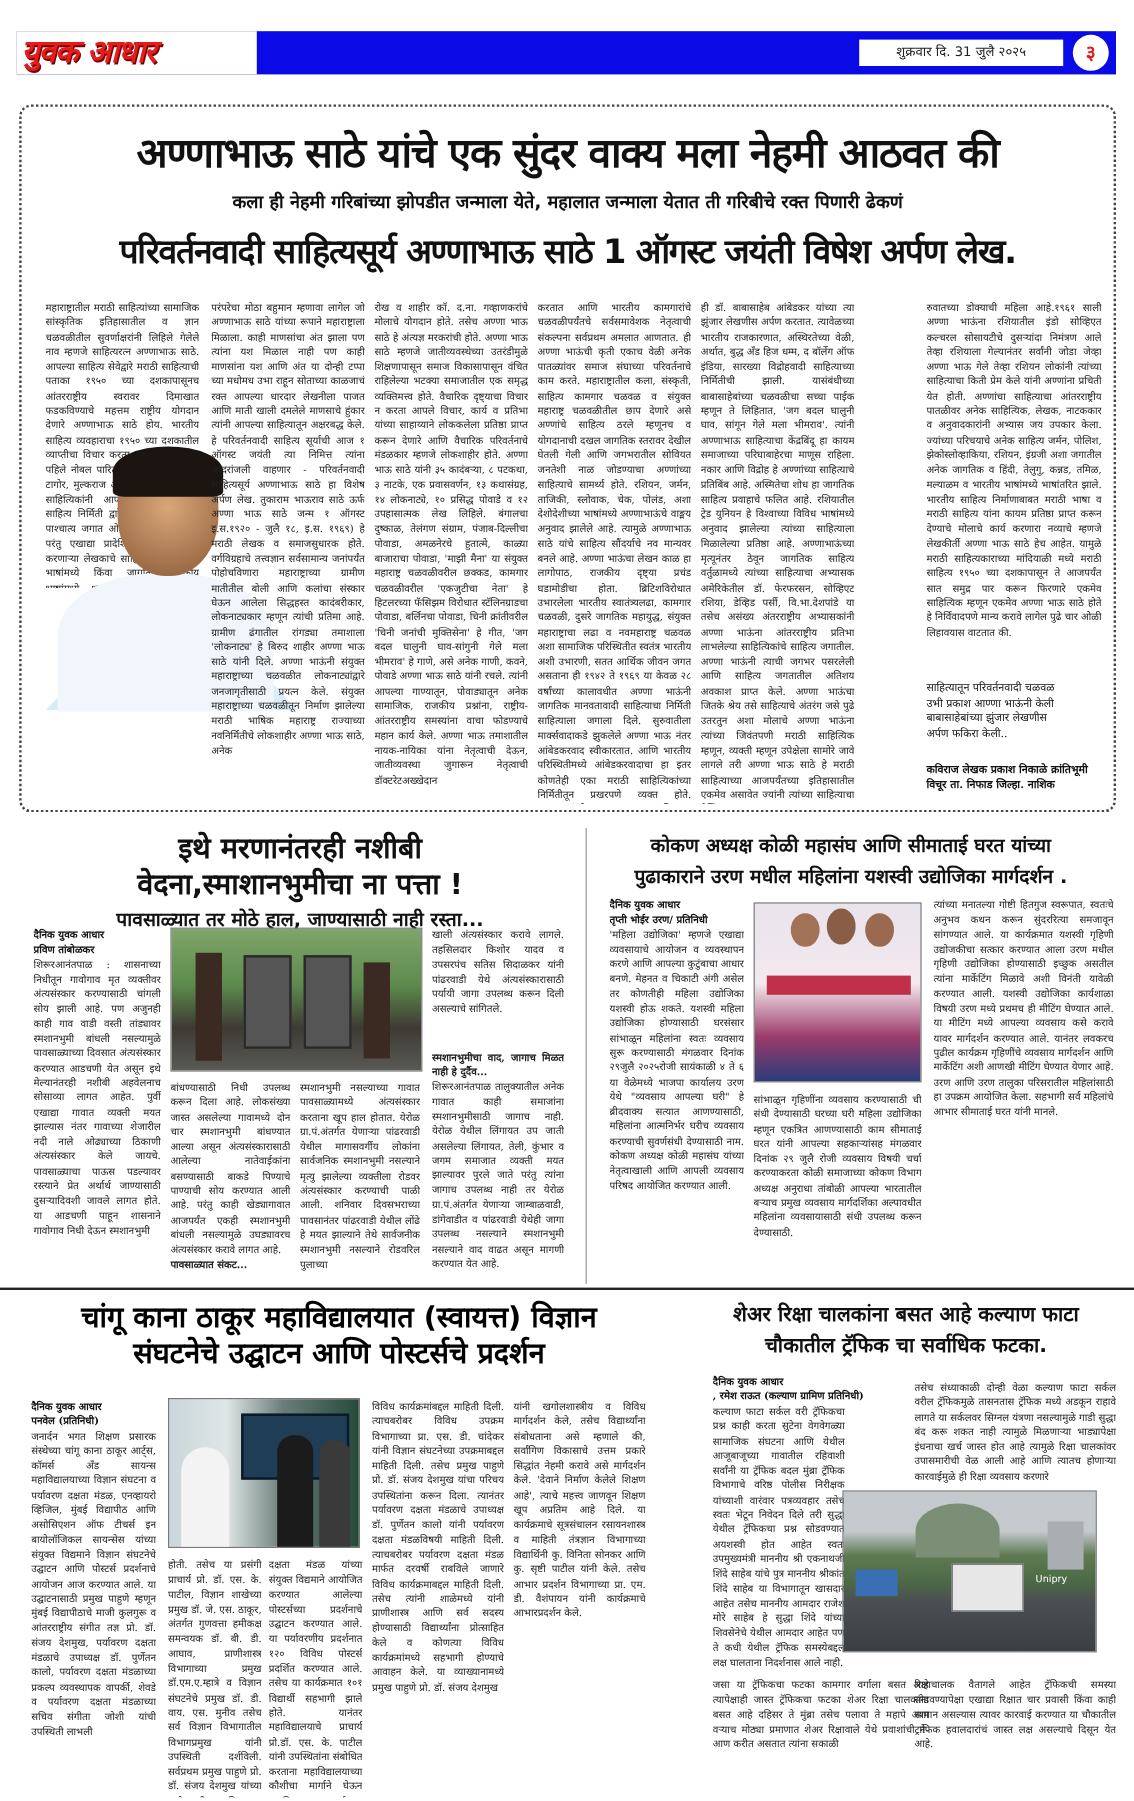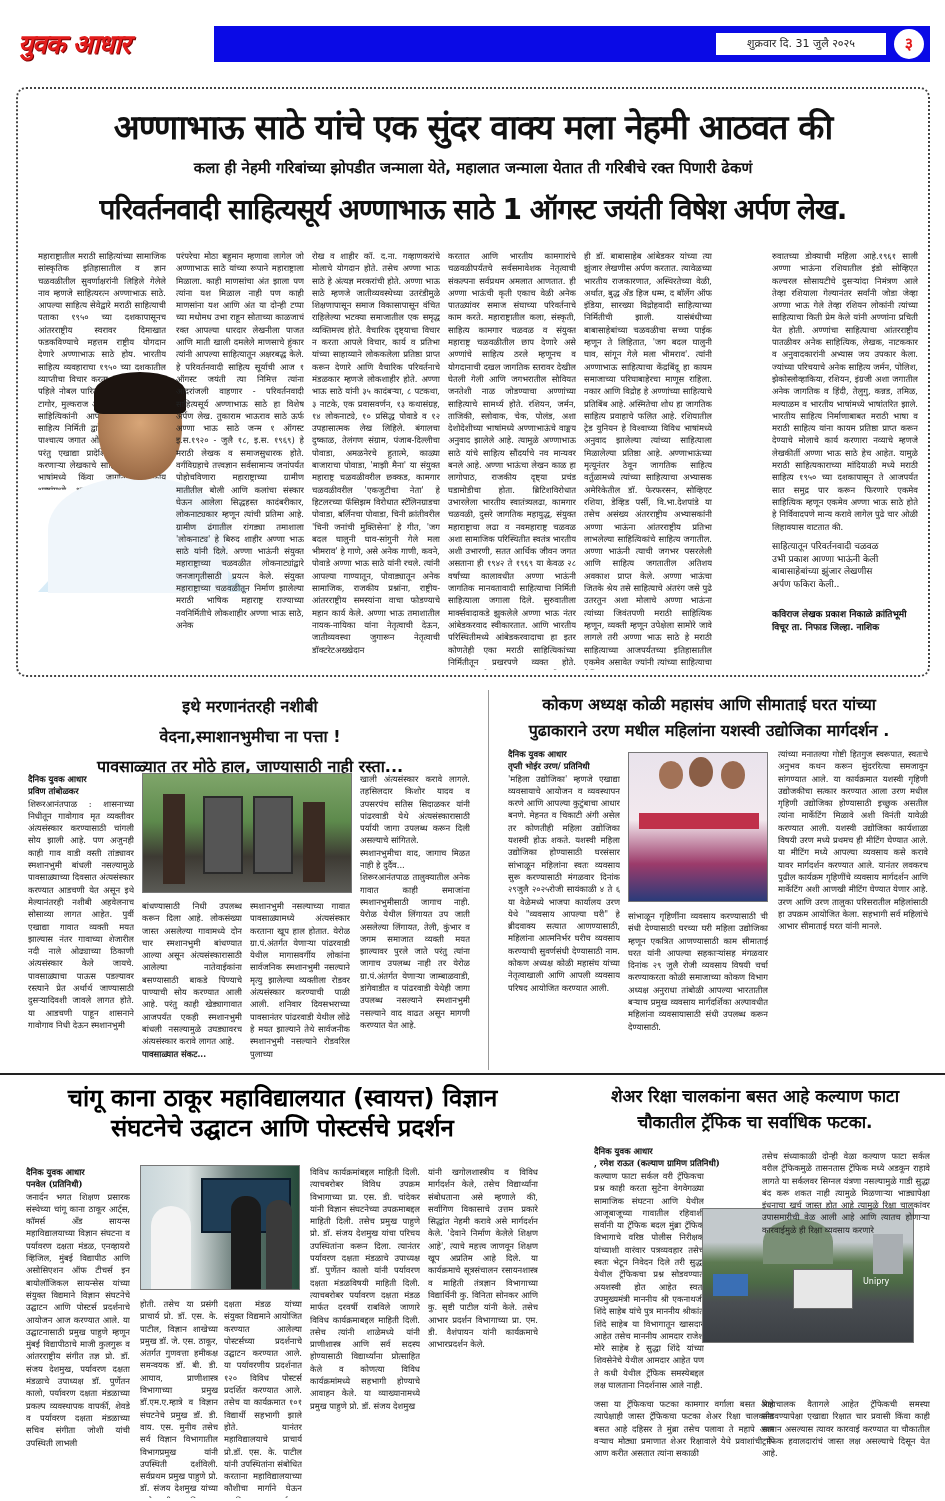--- a/index.html
+++ b/index.html
@@ -47,29 +47,29 @@
   <div class="bg"></div>
   <div class="shirt"></div>
   <div class="head"></div>
   <div class="hair"></div>
 </div>
 <div class="col" style="left:176px;top:250px;width:128px;height:420px;">परंपरेचा मोठा बहुमान म्हणावा लागेल जो अण्णाभाऊ साठे यांच्या रूपाने महाराष्ट्राला मिळाला. काही माणसांचा अंत झाला पण त्यांना यश मिळाल नाही पण काही माणसांना यश आणि अंत या दोन्ही टप्पा च्या मधोमध उभा राहून सोताच्या काळजाचं रक्त आपल्या धारदार लेखनीला पाजत आणि माती खाली दमलेले माणसाचे हुंकार त्यांनी आपल्या साहित्यातून अक्षरबद्ध केले. हे परिवर्तनवादी साहित्य सूर्याची आज १ ऑगस्ट जयंती त्या निमित्त त्यांना आदरांजली वाहणार - परिवर्तनवादी साहित्यसूर्य अण्णाभाऊ साठे हा विशेष अर्पण लेख. तुकाराम भाऊराव साठे ऊर्फ अण्णा भाऊ साठे जन्म १ ऑगस्ट इ.स.१९२० - जुलै १८, इ.स. १९६९) हे मराठी लेखक व समाजसुधारक होते. वर्गविग्रहाचे तत्त्वज्ञान सर्वसामान्य जनांपर्यंत पोहोचविणारा महाराष्ट्राच्या ग्रामीण मातीतील बोली आणि कलांचा संस्कार घेऊन आलेला सिद्धहस्त कादंबरीकार, लोकनाट्यकार म्हणून त्यांची प्रतिमा आहे. ग्रामीण ढंगातील रांगड्या तमाशाला 'लोकनाट्य' हे बिरुद शाहीर अण्णा भाऊ साठे यांनी दिले. अण्णा भाऊंनी संयुक्त महाराष्ट्राच्या चळवळीत लोकनाट्यांद्वारे जनजागृतीसाठी प्रयत्न केले. संयुक्त महाराष्ट्राच्या चळवळीतून निर्माण झालेल्या मराठी भाषिक महाराष्ट्र राज्याच्या नवनिर्मितीचे लोकशाहीर अण्णा भाऊ साठे, अनेक</div>
 <div class="col" style="left:312px;top:250px;width:128px;height:420px;">रोख व शाहीर कॉ. द.ना. गव्हाणकरांचे मोलाचे योगदान होते. तसेच अण्णा भाऊ साठे हे अंत्यज्ञ मरकरांची होते. अण्णा भाऊ साठे म्हणजे जातीव्यवस्थेच्या उतरंडीमुळे शिक्षणापासून समाज विकासापासून वंचित राहिलेल्या भटक्या समाजातील एक समृद्ध व्यक्तिमत्त्व होते. वैचारिक दृष्ट्याचा विचार न करता आपले विचार, कार्य व प्रतिभा यांच्या साहाय्याने लोककलेला प्रतिष्ठा प्राप्त करून देणारे आणि वैचारिक परिवर्तनाचे मंडळकार म्हणजे लोकशाहीर होते. अण्णा भाऊ साठे यांनी ३५ कादंबऱ्या, ८ पटकथा, ३ नाटके, एक प्रवासवर्णन, १३ कथासंग्रह, १४ लोकनाट्ये, १० प्रसिद्ध पोवाडे व १२ उपहासात्मक लेख लिहिले. बंगालचा दुष्काळ, तेलंगण संग्राम, पंजाब-दिल्लीचा पोवाडा, अमळनेरचे हुतात्मे, काळ्या बाजाराचा पोवाडा, 'माझी मैना' या संयुक्त महाराष्ट्र चळवळीवरील छक्कड, कामगार चळवळीवरील 'एकजुटीचा नेता' हे हिटलरच्या फॅसिझम विरोधात स्टॅलिनग्राडचा पोवाडा, बर्लिनचा पोवाडा, चिनी क्रांतीवरील 'चिनी जनांची मुक्तिसेना' हे गीत, 'जग बदल घालुनी घाव-सांगुनी गेले मला भीमराव' हे गाणे, असे अनेक गाणी, कवने, पोवाडे अण्णा भाऊ साठे यांनी रचले. त्यांनी आपल्या गाण्यातून, पोवाड्यातून अनेक सामाजिक, राजकीय प्रश्नांना, राष्ट्रीय-आंतरराष्ट्रीय समस्यांना वाचा फोडण्याचे महान कार्य केले. अण्णा भाऊ तमाशातील नायक-नायिका यांना नेतृत्वाची देऊन, जातीव्यवस्था जुगारून नेतृत्वाची डॉक्टरेटअख्खेदान</div>
 <div class="col" style="left:448px;top:250px;width:128px;height:420px;">करतात आणि भारतीय कामगारांचे चळवळीपर्यंतचे सर्वसमावेशक नेतृत्वाची संकल्पना सर्वप्रथम अमलात आणतात. ही अण्णा भाऊंची कृती एकाच वेळी अनेक पातळ्यांवर समाज संघाच्या परिवर्तनाचे काम करते. महाराष्ट्रातील कला, संस्कृती, साहित्य कामगार चळवळ व संयुक्त महाराष्ट्र चळवळीतील छाप देणारे असे अण्णांचे साहित्य ठरले म्हणूनच व योगदानाची दखल जागतिक स्तरावर देखील घेतली गेली आणि जगभरातील सोवियत जनतेशी नाळ जोडण्याचा अण्णांच्या साहित्याचे सामर्थ्य होते. रशियन, जर्मन, ताजिकी, स्लोवाक, चेक, पोलंड, अशा देशोदेशीच्या भाषांमध्ये अण्णाभाऊंचे वाङ्मय अनुवाद झालेले आहे. त्यामुळे अण्णाभाऊ साठे यांचे साहित्य सौंदर्याचे नव मान्यवर बनले आहे. अण्णा भाऊंचा लेखन काळ हा लागोपाठ, राजकीय दृष्ट्या प्रचंड घडामोडीचा होता. ब्रिटिशविरोधात उभारलेला भारतीय स्वातंत्र्यलढा, कामगार चळवळी, दुसरे जागतिक महायुद्ध, संयुक्त महाराष्ट्राचा लढा व नवमहाराष्ट्र चळवळ अशा सामाजिक परिस्थितीत स्वतंत्र भारतीय अशी उभारणी, सतत आर्थिक जीवन जगत असताना ही १९४२ ते १९६९ या केवळ २८ वर्षांच्या कालावधीत अण्णा भाऊंनी जागतिक मानवतावादी साहित्याचा निर्मिती साहित्याला जगाला दिले. सुरुवातीला मार्क्सवादाकडे झुकलेले अण्णा भाऊ नंतर आंबेडकरवाद स्वीकारतात. आणि भारतीय परिस्थितीमध्ये आंबेडकरवादाचा हा इतर कोणतेही एका मराठी साहित्यिकांच्या निर्मितीतून प्रखरपणे व्यक्त होते. अण्णाभाऊंनी आपल्या साहित्याचा अण्णांचा कृतीतून केला आहे. अण्णाभाऊंची 'मास्तरपीस' फकिरा</div>
 <div class="col" style="left:584px;top:250px;width:128px;height:420px;">ही डॉ. बाबासाहेब आंबेडकर यांच्या त्या झुंजार लेखणीस अर्पण करतात. त्यावेळच्या भारतीय राजकारणात, अस्थिरतेच्या वेळी, अर्थात, बुद्ध ॲंड हिज धम्म, द बॉर्लेग ऑफ इंडिया, सारख्या विद्रोहवादी साहित्याच्या निर्मितीची झाली. यासंबंधीच्या बाबासाहेबांच्या चळवळीचा सच्चा पाईक म्हणून ते लिहितात, 'जग बदल घालुनी घाव, सांगून गेले मला भीमराव'. त्यांनी अण्णाभाऊ साहित्याचा केंद्रबिंदू हा कायम समाजाच्या परिघाबाहेरचा माणूस राहिला. नकार आणि विद्रोह हे अण्णांच्या साहित्याचे प्रतिबिंब आहे. अस्मितेचा शोध हा जागतिक साहित्य प्रवाहाचे फलित आहे. रशियातील ट्रेड युनियन हे विश्वाच्या विविध भाषांमध्ये अनुवाद झालेल्या त्यांच्या साहित्याला मिळालेल्या प्रतिष्ठा आहे. अण्णाभाऊंच्या मृत्यूनंतर ठेवून जागतिक साहित्य वर्तुळामध्ये त्यांच्या साहित्याचा अभ्यासक अमेरिकेतील डॉ. फेरफरसन, सोव्हिएट रशिया, डेव्हिड पर्सी, वि.भा.देशपांडे या तसेच असंख्य अंतरराष्ट्रीय अभ्यासकांनी अण्णा भाऊंना आंतरराष्ट्रीय प्रतिभा लाभलेल्या साहित्यिकांचे साहित्य जगातील. अण्णा भाऊंनी त्याची जगभर पसरलेली आणि साहित्य जगतातील अतिशय अवकाश प्राप्त केले. अण्णा भाऊंचा जितके श्रेय तसे साहित्याचे अंतरंग जसे पुढे उतरतुन अशा मोलाचे अण्णा भाऊंना त्यांच्या जिवंतपणी मराठी साहित्यिक म्हणून, व्यक्ती म्हणून उपेक्षेला सामोरे जावे लागले तरी अण्णा भाऊ साठे हे मराठी साहित्याच्या आजपर्यंतच्या इतिहासातील एकमेव असावेत ज्यांनी त्यांच्या साहित्याचा वैश्विक प्रवास</div>
 <div class="col" style="left:772px;top:250px;width:146px;height:285px;">रुवातच्या डोक्याची महिला आहे.१९६१ साली अण्णा भाऊंना रशियातील इंडो सोव्हिएत कल्चरल सोसायटीचे दुसऱ्यांदा निमंत्रण आले तेव्हा रशियाला गेल्यानंतर सर्वांनी जोडा जेव्हा अण्णा भाऊ गेले तेव्हा रशियन लोकांनी त्यांच्या साहित्याचा किती प्रेम केले यांनी अण्णांना प्रचिती येत होती. अण्णांचा साहित्याचा आंतरराष्ट्रीय पातळीवर अनेक साहित्यिक, लेखक, नाटककार व अनुवादकारांनी अभ्यास जय उपकार केला. ज्यांच्या परिचयाचे अनेक साहित्य जर्मन, पोलिश, झेकोस्लोव्हाकिया, रशियन, इंग्रजी अशा जगातील अनेक जागतिक व हिंदी, तेलुगु, कन्नड, तमिळ, मल्याळम व भारतीय भाषांमध्ये भाषांतरित झाले. भारतीय साहित्य निर्माणाबाबत मराठी भाषा व मराठी साहित्य यांना कायम प्रतिष्ठा प्राप्त करून देण्याचे मोलाचे कार्य करणारा नव्याचे म्हणजे लेखकीर्ती अण्णा भाऊ साठे हेच आहेत. यामुळे मराठी साहित्यकाराच्या मांदियाळी मध्ये मराठी साहित्य १९५० च्या दशकापासून ते आजपर्यंत सात समुद्र पार करून फिरणारे एकमेव साहित्यिक म्हणून एकमेव अण्णा भाऊ साठे होते हे निर्विवादपणे मान्य करावे लागेल पुढे चार ओळी लिहावयास वाटतात की.</div>
-<div style="position:absolute;left:772px;top:540px;width:146px;font-size:9px;line-height:12.5px;font-family:'DejaVu Serif',serif;">
+<div style="position:absolute;left:772px;top:568px;width:146px;font-size:9px;line-height:12.5px;font-family:'DejaVu Serif',serif;">
   <div>साहित्यातून परिवर्तनवादी चळवळ</div>
   <div>उभी प्रकाश आण्णा भाऊंनी केली</div>
   <div>बाबासाहेबांच्या झुंजार लेखणीस</div>
   <div>अर्पण फकिरा केली..</div>
   <div style="font-weight:bold;margin-top:18px;">कविराज लेखक प्रकाश निकाळे क्रांतिभूमी विचूर ता. निफाड जिल्हा. नाशिक</div>
 </div>
 
-<div class="h2" style="left:60px;top:692px;width:380px;font-size:16px;line-height:30px;">
+<div class="h2" style="left:60px;top:692px;width:380px;font-size:24px;line-height:30px;">
   <div>इथे मरणानंतरही नशीबी</div>
   <div>वेदना,स्माशानभुमीचा ना पत्ता !</div>
 </div>
 <div class="h2" style="left:60px;top:755px;width:380px;font-size:16px;">पावसाळ्यात तर मोठे हाल, जाण्यासाठी नाही रस्ता...</div>
 <div class="col" style="left:28px;top:773px;width:106px;height:305px;">
   <div class="byline">दैनिक युवक आधार</div>
   <div class="byline">प्रविण तांबोळकर</div>
   <div>शिरूरआनंतपाळ : शासनाच्या निधीतून गावोगाव मृत व्यक्तीवर अंत्यसंस्कार करण्यासाठी चांगली सोय झाली आहे. पण अजुनही काही गाव वाडी वस्ती तांड्यावर स्मशानभुमी बांधली नसल्यामुळे पावसाळ्याच्या दिवसात अंत्यसंस्कार करण्यात आडचणी येत असून इथे मेल्यानंतरही नशीबी अहवेलनाच सोसाव्या लागत आहेत. पुर्वी एखाद्या गावात व्यक्ती मयत झाल्यास नंतर गावाच्या शेजारील नदी नाले ओढ्याच्या ठिकाणी अंत्यसंस्कार केले जायचे. पावसाळ्याचा पाऊस पडल्यावर रस्त्याने प्रेत अर्थार्थ जाण्यासाठी दुसऱ्यादिवशी जावले लागत होते. या आडचणी पाहून शासनाने गावोगाव निधी देऊन स्मशानभुमी</div>
 </div>
 <div class="photo" style="left:142px;top:773px;width:210px;height:120px;background:linear-gradient(180deg,#7fa56a 0%,#5d8a4c 40%,#3d3a33 70%,#5a5a55 100%);">
@@ -78,21 +78,21 @@
   <div style="position:absolute;left:110px;top:22px;width:40px;height:78px;background:#555;border:2px solid #2a2a2a;"></div>
   <div style="position:absolute;left:160px;top:28px;width:22px;height:80px;background:#3a2a22;"></div>
 </div>
 <div class="col" style="left:142px;top:900px;width:100px;height:180px;">
   <div>बांधण्यासाठी निधी उपलब्ध करून दिला आहे. लोकसंख्या जास्त असलेल्या गावामध्ये दोन चार स्मशानभुमी बांधण्यात आल्या असून अंत्यसंस्कारासाठी आलेल्या नातेवाईकांना बसण्यासाठी बाकडे पिण्याचे पाण्याची सोय करण्यात आली आहे. परंतु काही खेड्यागावात आजपर्यंत एकही स्मशानभुमी बांधली नसल्यामुळे उघड्यावरच अंत्यसंस्कार करावे लागत आहे.</div>
   <div style="font-weight:bold;">पावसाळ्यात संकट...</div>
 </div>
 <div class="col" style="left:250px;top:900px;width:100px;height:180px;">स्मशानभुमी नसल्याच्या गावात पावसाळ्यामध्ये अंत्यसंस्कार करताना खूप हाल होतात. येरोळ ग्रा.पं.अंतर्गत येणाऱ्या पांढरवाडी येथील मागासवर्गीय लोकांना सार्वजनिक स्मशानभुमी नसल्याने मृत्यु झालेल्या व्यक्तीला रोडवर अंत्यसंस्कार करण्याची पाळी आली. शनिवार दिवसभराच्या पावसानंतर पांढरवाडी येथील लोंढे हे मयत झाल्याने तेथे सार्वजनीक स्मशानभुमी नसल्याने रोडवरिल पुलाच्या</div>
 <div class="col" style="left:360px;top:773px;width:110px;height:305px;">
   <div>खाली अंत्यसंस्कार करावे लागले. तहसिलदार किशोर यादव व उपसरपंच सतिस सिदाळकर यांनी पांढरवाडी येथे अंत्यसंस्कारासाठी पर्यायी जागा उपलब्ध करून दिली असल्याचे सांगितले.</div>
-  <div style="font-weight:normal;">स्मशानभुमीचा वाद, जागाच मिळत नाही हे दुर्दैव...</div>
+  <div style="font-weight:bold;margin-top:28px;">स्मशानभुमीचा वाद, जागाच मिळत नाही हे दुर्दैव...</div>
   <div>शिरूरआनंतपाळ तालुक्यातील अनेक गावात काही समाजांना स्मशानभुमीसाठी जागाच नाही. येरोळ येथील लिंगायत उप जाती असलेल्या लिंगायत, तेली, कुंभार व जगम समाजात व्यक्ती मयत झाल्यावर पुरले जाते परंतु त्यांना जागाच उपलब्ध नाही तर येरोळ ग्रा.पं.अंतर्गत येणाऱ्या जाम्बाळवाडी, डांगेवाडीत व पांढरवाडी येथेही जागा उपलब्ध नसल्याने स्मशानभुमी नसल्याने वाद वाढत असून मागणी करण्यात येत आहे.</div>
 </div>
 
 <div class="h2" style="left:484px;top:692px;width:450px;font-size:16px;line-height:26px;">
   <div>कोकण अध्यक्ष कोळी महासंघ आणि सीमाताई घरत यांच्या</div>
   <div>पुढाकाराने उरण मधील महिलांना यशस्वी उद्योजिका मार्गदर्शन .</div>
 </div>
 <div class="col" style="left:508px;top:748px;width:112px;height:300px;">
   <div class="byline">दैनिक युवक आधार</div>
   <div class="byline">तृप्ती भोईर उरण/ प्रतिनिधी</div>
@@ -129,21 +129,21 @@
 
 <div class="h2" style="left:580px;top:1083px;width:350px;font-size:17px;line-height:26px;">
   <div>शेअर रिक्षा चालकांना बसत आहे कल्याण फाटा</div>
   <div>चौकातील ट्रॅफिक चा सर्वाधिक फटका.</div>
 </div>
 <div class="col" style="left:594px;top:1145px;width:170px;height:60px;">
   <div class="byline">दैनिक युवक आधार</div>
   <div class="byline">, रमेश राऊत (कल्याण ग्रामिण प्रतिनिधी)</div>
 </div>
 <div class="col" style="left:594px;top:1170px;width:110px;height:225px;">कल्याण फाटा सर्कल वरी ट्रॅफिकचा प्रश्न काही करता सुटेना वेगवेगळ्या सामाजिक संघटना आणि येथील आजूबाजूच्या गावातील रहिवाशी सर्वांनी या ट्रॅफिक बदल मुंब्रा ट्रॅफिक विभागाचे वरिष्ठ पोलीस निरीक्षक यांच्याशी वारंवार पत्रव्यवहार तसेच स्वतः भेटून निवेदन दिले तरी सुद्धा येथील ट्रॅफिकचा प्रश्न सोडवण्यात अयशस्वी होत आहेत स्वतः उपमुख्यमंत्री माननीय श्री एकनाथजी शिंदे साहेब यांचे पुत्र माननीय श्रीकांत शिंदे साहेब या विभागातून खासदार आहेत तसेच माननीय आमदार राजेश मोरे साहेब हे सुद्धा शिंदे यांच्या शिवसेनेचे येथील आमदार आहेत पण ते कधी येथील ट्रॅफिक समस्येबद्दल लक्ष घालताना निदर्शनास आले नाही.</div>
-<div class="photo" style="left:702px;top:1208px;width:212px;height:135px;background:linear-gradient(180deg,#c3c9cc 0%,#c3c9cc 25%,#5d7a52 40%,#4d6b46 55%,#4a4e52 70%,#3b3f44 100%);">
+<div class="photo" style="left:702px;top:1242px;width:212px;height:135px;background:linear-gradient(180deg,#c3c9cc 0%,#c3c9cc 25%,#5d7a52 40%,#4d6b46 55%,#4a4e52 70%,#3b3f44 100%);">
   <div style="position:absolute;left:60px;top:10px;width:70px;height:45px;background:#7a8f76;border-radius:50% 50% 0 0;"></div>
   <div style="position:absolute;left:170px;top:25px;width:30px;height:40px;background:#a9aeb2;"></div>
   <div style="position:absolute;left:90px;top:60px;width:60px;height:40px;background:#e7e7e7;border:1px solid #666;"></div>
   <div style="position:absolute;left:10px;top:65px;width:35px;height:22px;background:#3a6fb5;"></div>
   <div style="position:absolute;left:160px;top:68px;font-size:8px;color:#fff;">Unipry</div>
 </div>
 <div class="col" style="left:594px;top:1398px;width:180px;height:70px;">जसा या ट्रॅफिकचा फटका कामगार वर्गाला बसत आहे त्यापेक्षाही जास्त ट्रॅफिकचा फटका शेअर रिक्षा चालकांना बसत आहे दहिसर ते मुंब्रा तसेच पलावा ते महापे अशा वऱ्याच मोठ्या प्रमाणात शेअर रिक्षावाले येथे प्रवाशांची ने-आण करीत असतात त्यांना सकाळी</div>
 <div class="col" style="left:762px;top:1150px;width:168px;height:95px;">तसेच संध्याकाळी दोन्ही वेळा कल्याण फाटा सर्कल वरील ट्रॅफिकमुळे तासनतास ट्रॅफिक मध्ये अडकून राहावे लागते या सर्कलवर सिग्नल यंत्रणा नसल्यामुळे गाडी सुद्धा बंद करू शकत नाही त्यामुळे मिळणाऱ्या भाड्यापेक्षा इंधनाचा खर्च जास्त होत आहे त्यामुळे रिक्षा चालकांवर उपासमारीची वेळ आली आहे आणि त्यातच होणाऱ्या कारवाईमुळे ही रिक्षा व्यवसाय करणारे</div>
 <div class="col" style="left:762px;top:1398px;width:168px;height:70px;">रिक्षाचालक वैतागले आहेत ट्रॅफिकची समस्या सोडवण्यापेक्षा एखाद्या रिक्षात चार प्रवासी किंवा काही सामान असल्यास त्यावर कारवाई करण्यात या चौकातील ट्राफिक हवालदारांचं जास्त लक्ष असल्याचे दिसून येत आहे.</div>
 

